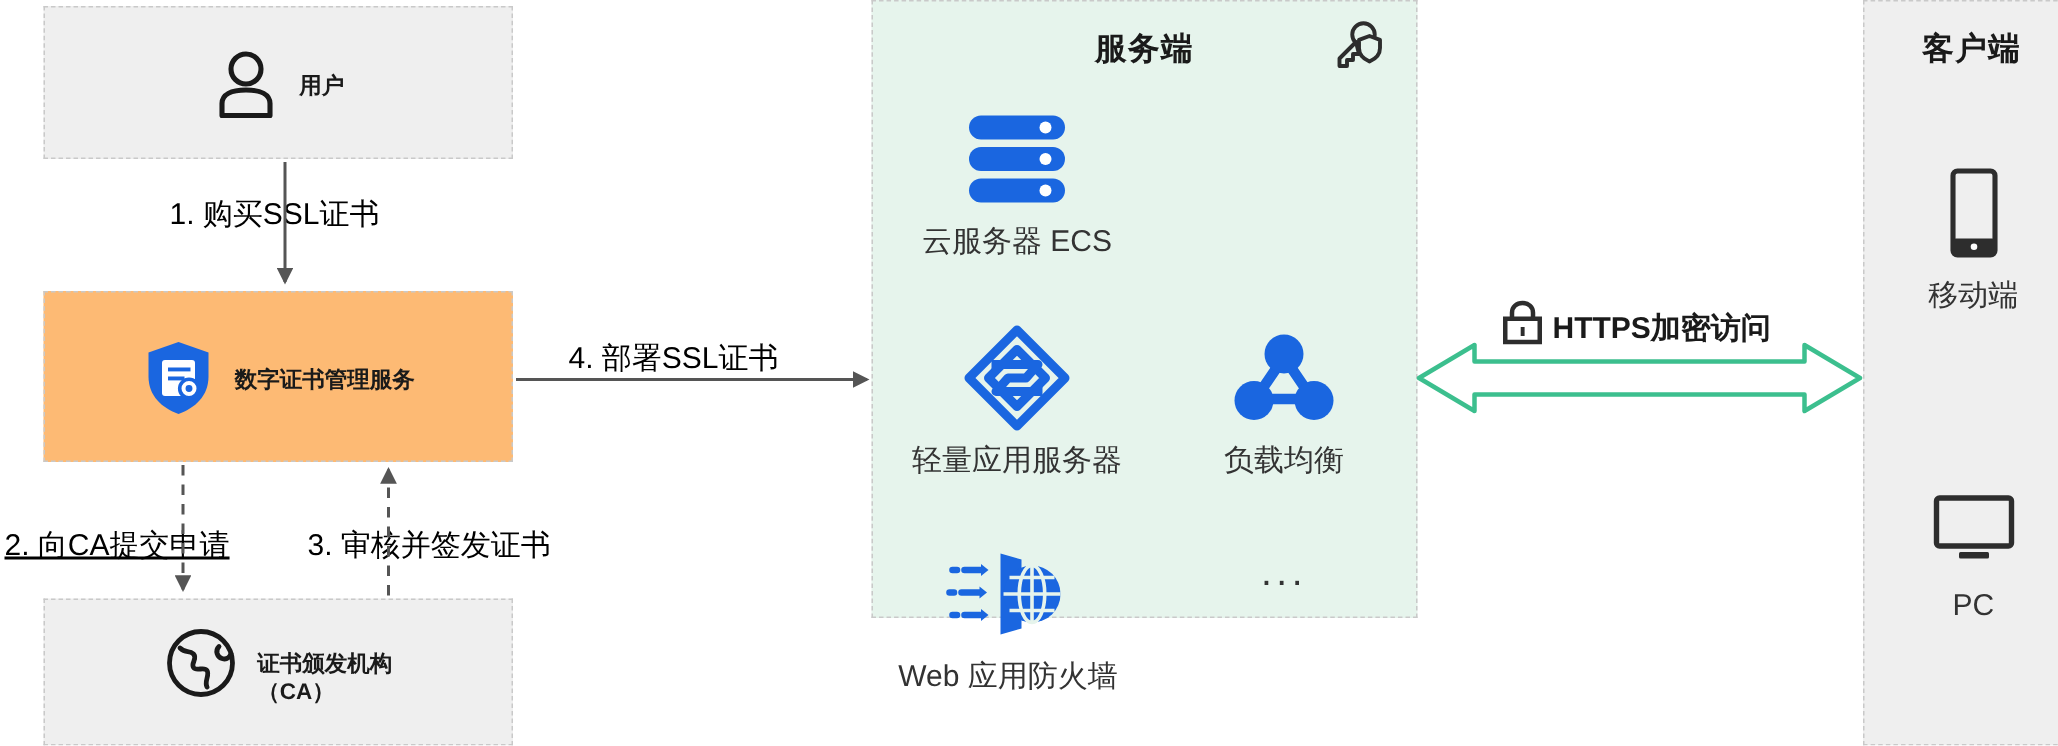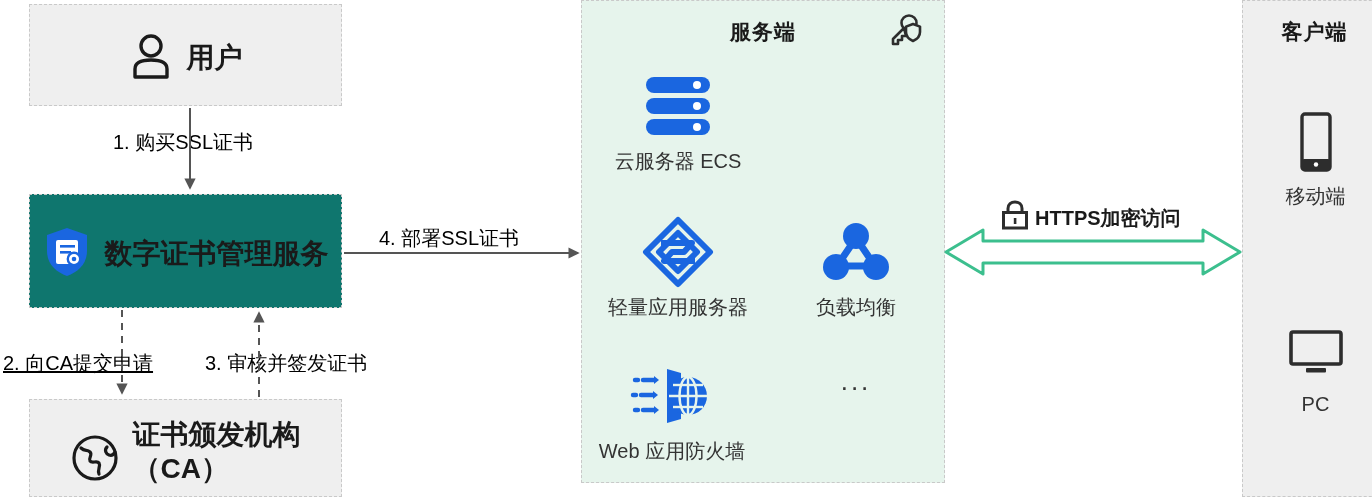--- a/index.html
+++ b/index.html
@@ -22,40 +22,40 @@
     height: 497px;
   }
 
   
   .panel {
     position: absolute;
     box-sizing: border-box;
     border: 1px dashed #c9c9c9;
   }
   .panel-grey   { background: #efefef; }
-  .panel-blue   { background: #0f766e; }
+  .panel-blue   { background: #fdba74; }
   .panel-green  { background: #e6f4ec; }
 
   #user-box        { left: 29px;  top: 4px;   width: 313px; height: 102px; }
   #cert-service-box{ left: 29px;  top: 194px; width: 313px; height: 114px; }
   #ca-box          { left: 29px;  top: 399px; width: 313px; height: 98px;  }
-  #server-panel    { left: 581px; top: 0px;   width: 364px; height: 483px; }
+  #server-panel    { left: 581px; top: 0px;   width: 364px; height: 412px; }
   #client-panel    { left: 1242px;top: 0px;   width: 145px; height: 497px; }
 
   
   .node-row {
     position: absolute;
     display: flex;
     align-items: center;
     justify-content: center;
     gap: 14px;
     left: 0; right: 0;
   }
   .node-label {
-    font-size: 28px;
+    font-size: 15px;
     font-weight: bold;
     color: #1a1a1a;
     line-height: 1.22;
     white-space: pre-line;
   }
 
   
   .panel-title {
     position: absolute;
     font-size: 21px;

